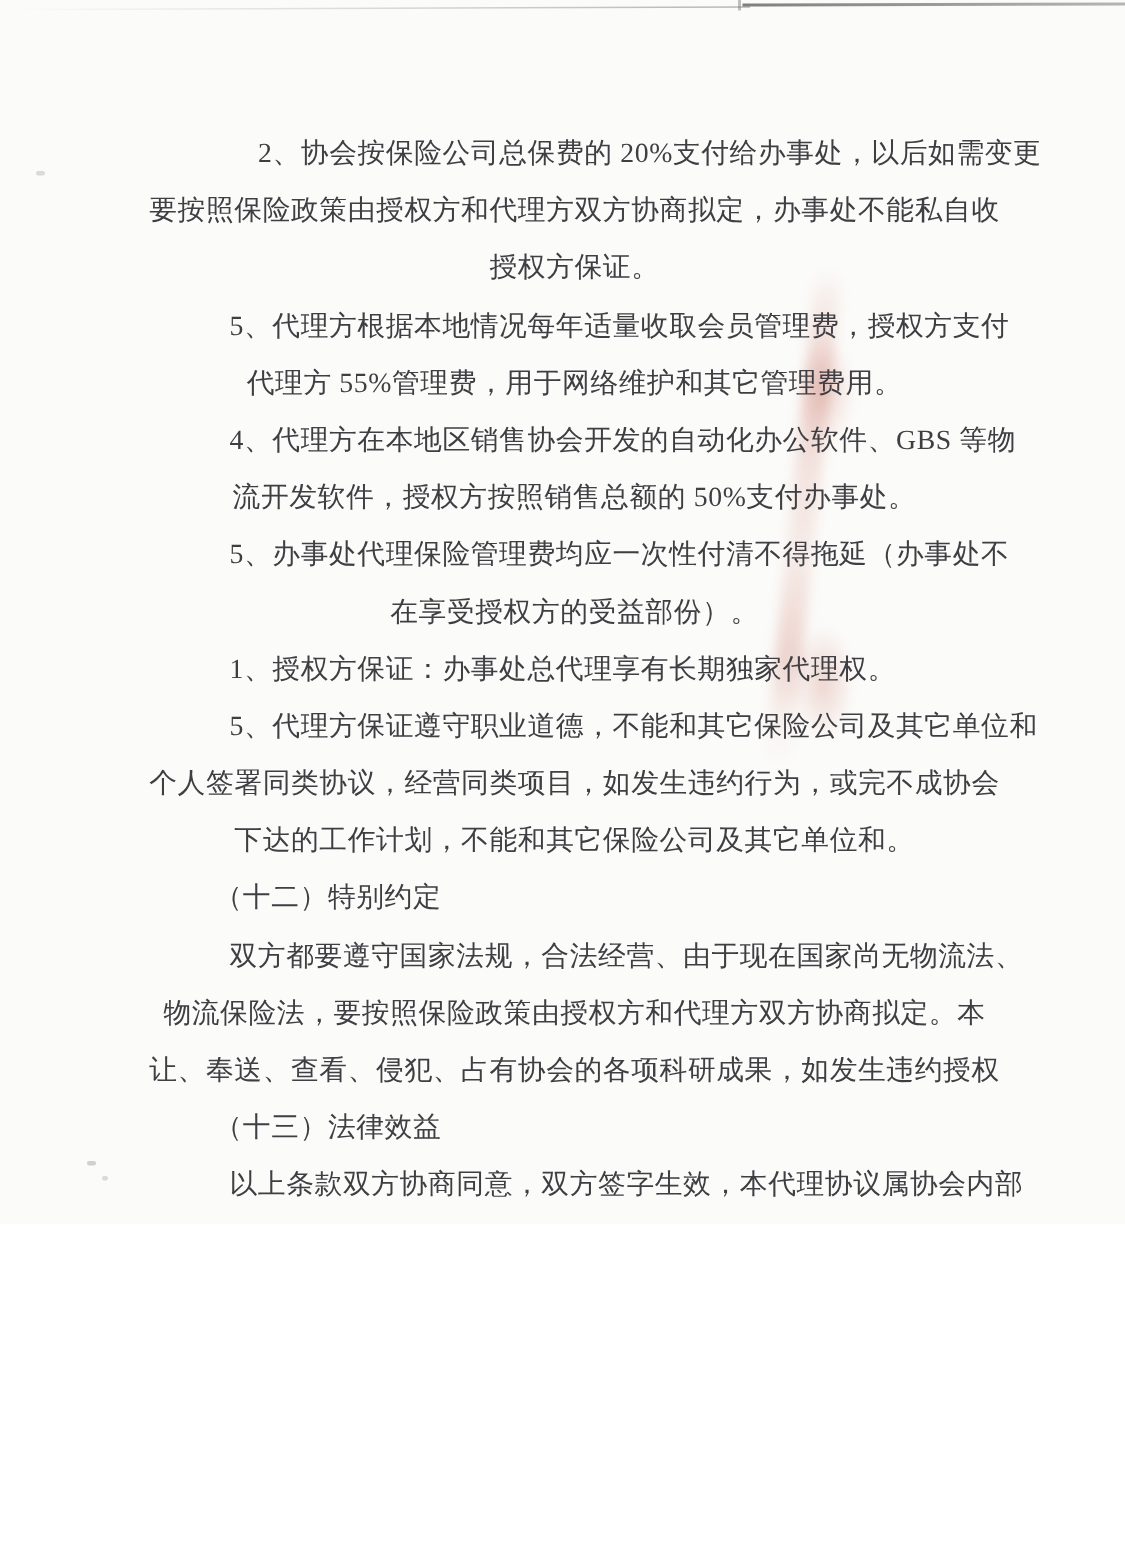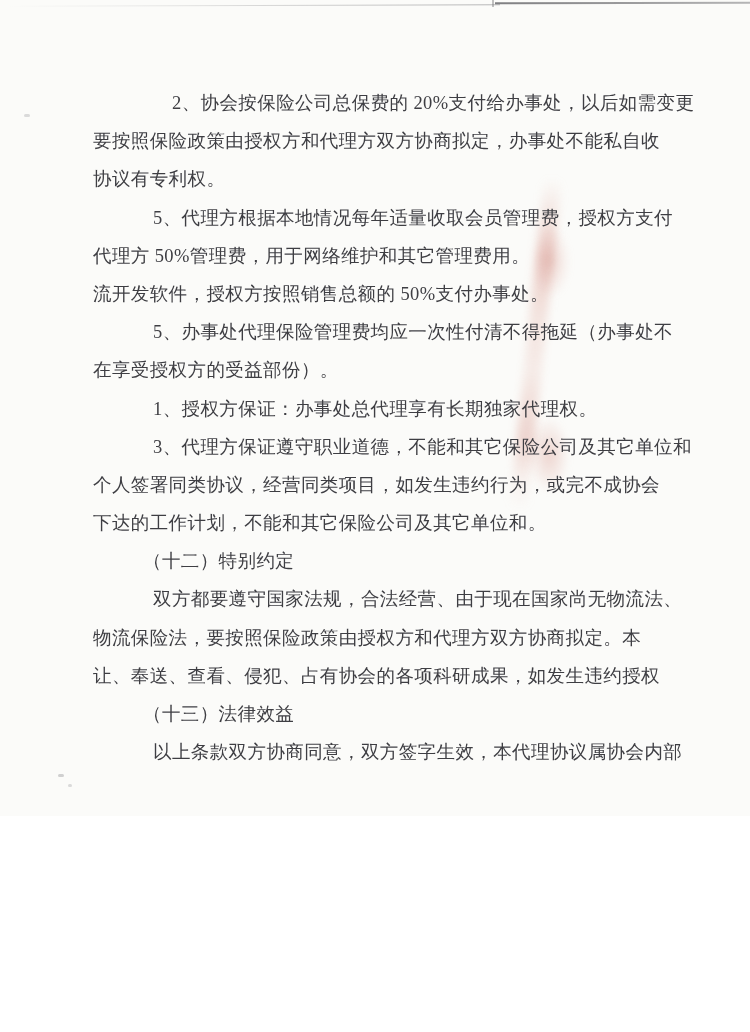--- a/index.html
+++ b/index.html
@@ -52,21 +52,21 @@
     position:absolute;left:93px;top:84px;width:580px;
     color:var(--text-color,#3e3e43);
     font-size:18.5px;
     font-weight:500;
     letter-spacing:0.4px;
   }
   .line{height:38.2px;line-height:38.2px;white-space:nowrap;}
   .ind-deep{padding-left:79px;}
   .ind-item{padding-left:60px;}
   .ind-heading{padding-left:50px;}
-  .ind-wrap{padding-left:0;}
+  .ind-wrap{padding-left:0;text-align:center;}
 
   .footer{
     position:absolute;top:954px;left:0;width:750px;
     text-align:center;
     font-size:10px;line-height:20px;
     letter-spacing:1px;
     color:var(--footer-color,#4a4a4e);
     font-weight:500;
   }
 </style>
@@ -85,28 +85,29 @@
   <div class="speck sp1"></div>
   <div class="speck sp2"></div>
   <div class="speck sp3"></div>
   <div class="speck sp4"></div>
   <div class="speck sp5"></div>
   <div class="speck sp6"></div>
 
   <div class="body" id="doc-body">
       <div class="line ind-deep">2、协会按保险公司总保费的 20%支付给办事处，以后如需变更</div>
       <div class="line ind-wrap">要按照保险政策由授权方和代理方双方协商拟定，办事处不能私自收</div>
-      <div class="line ind-wrap">协议有专利权。</div>
+      <div class="line ind-wrap">授权方保证。</div>
       <div class="line ind-item">5、代理方根据本地情况每年适量收取会员管理费，授权方支付</div>
-      <div class="line ind-wrap">代理方 50%管理费，用于网络维护和其它管理费用。</div>
+      <div class="line ind-wrap">代理方 55%管理费，用于网络维护和其它管理费用。</div>
+      <div class="line ind-item">4、代理方在本地区销售协会开发的自动化办公软件、GBS 等物</div>
       <div class="line ind-wrap">流开发软件，授权方按照销售总额的 50%支付办事处。</div>
       <div class="line ind-item">5、办事处代理保险管理费均应一次性付清不得拖延（办事处不</div>
       <div class="line ind-wrap">在享受授权方的受益部份）。</div>
       <div class="line ind-item">1、授权方保证：办事处总代理享有长期独家代理权。</div>
-      <div class="line ind-item">3、代理方保证遵守职业道德，不能和其它保险公司及其它单位和</div>
+      <div class="line ind-item">5、代理方保证遵守职业道德，不能和其它保险公司及其它单位和</div>
       <div class="line ind-wrap">个人签署同类协议，经营同类项目，如发生违约行为，或完不成协会</div>
       <div class="line ind-wrap">下达的工作计划，不能和其它保险公司及其它单位和。</div>
       <div class="line ind-heading">（十二）特别约定</div>
       <div class="line ind-item">双方都要遵守国家法规，合法经营、由于现在国家尚无物流法、</div>
       <div class="line ind-wrap">物流保险法，要按照保险政策由授权方和代理方双方协商拟定。本</div>
       <div class="line ind-wrap">让、奉送、查看、侵犯、占有协会的各项科研成果，如发生违约授权</div>
       <div class="line ind-heading">（十三）法律效益</div>
       <div class="line ind-item">以上条款双方协商同意，双方签字生效，本代理协议属协会内部</div>
     </div>
 

